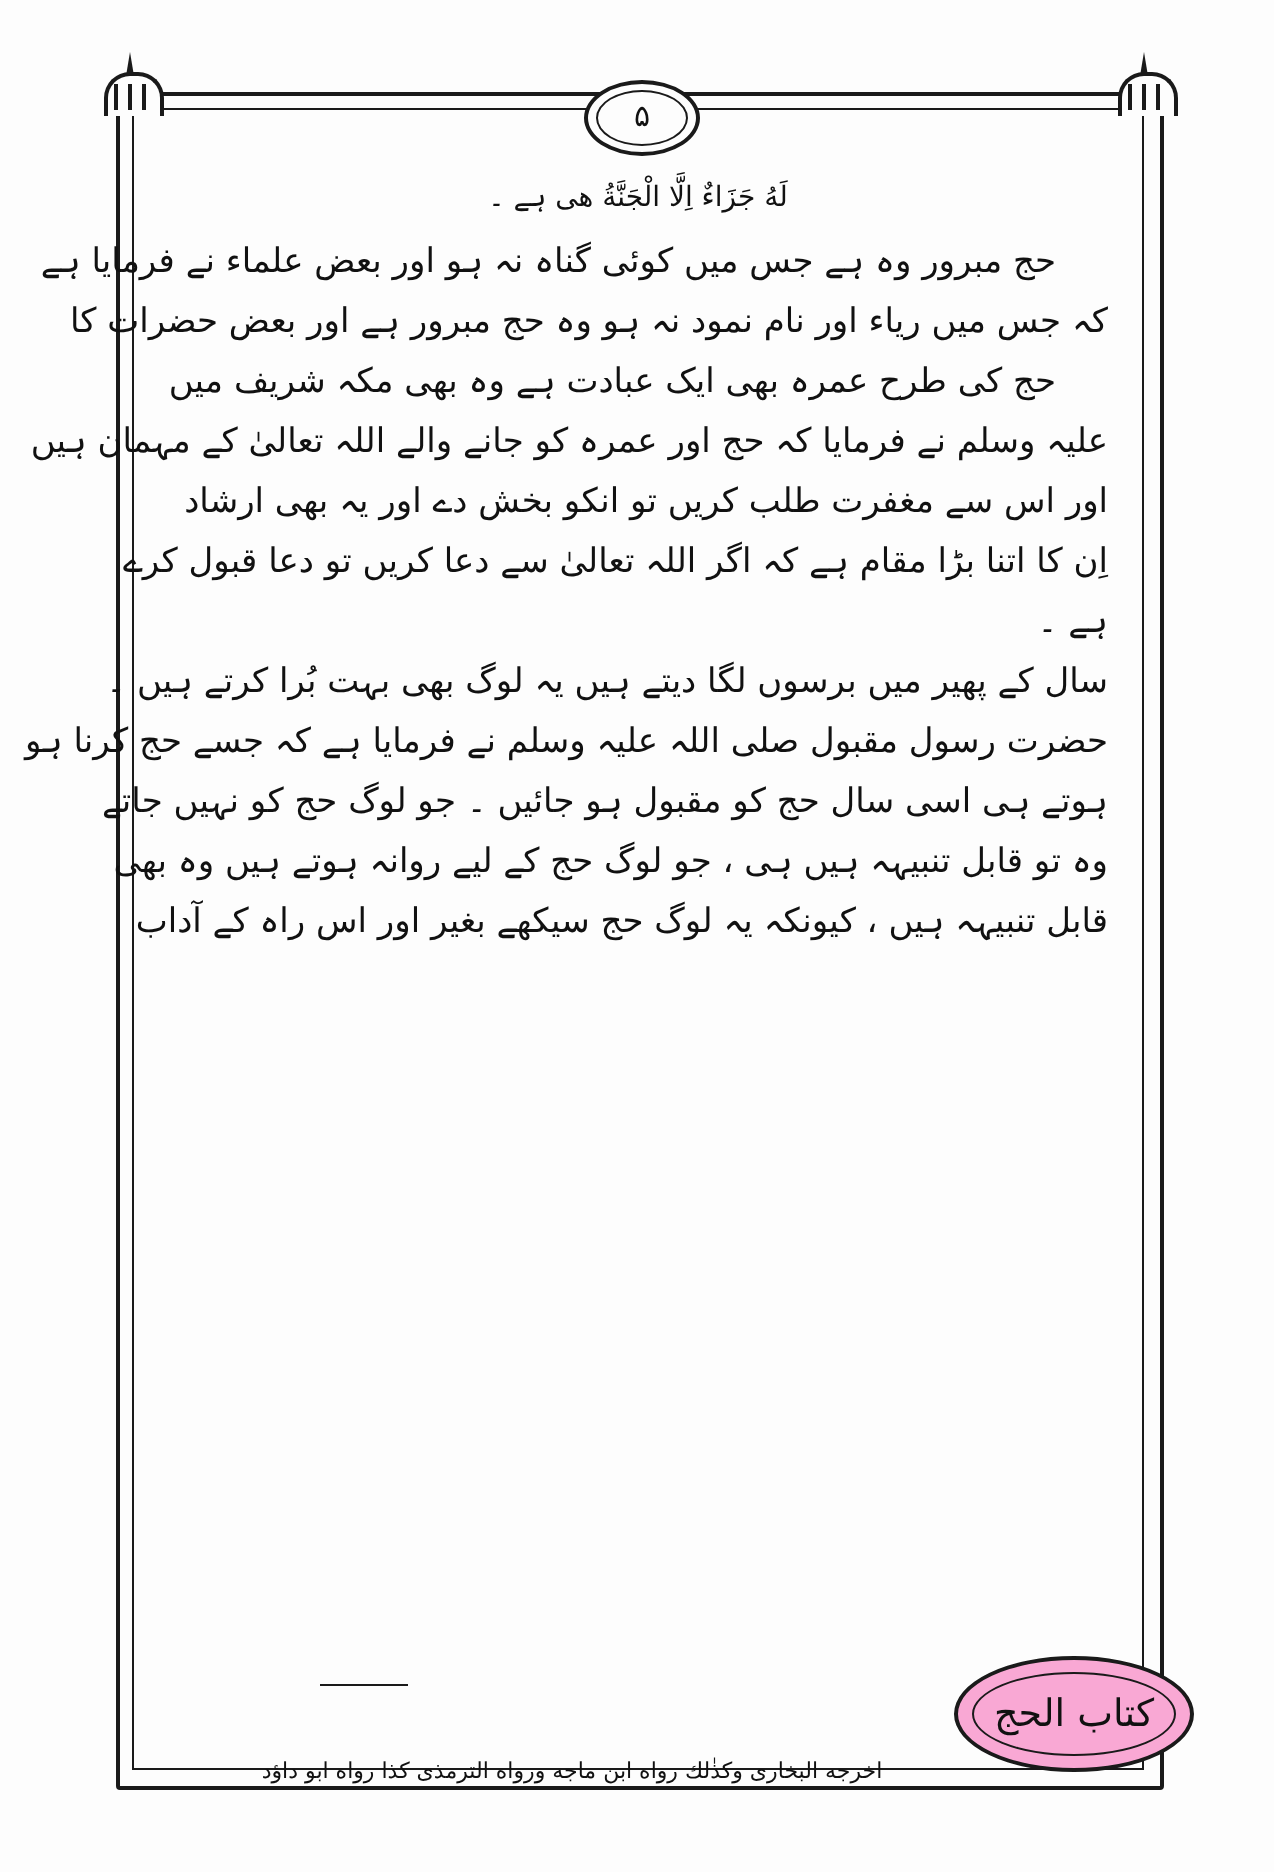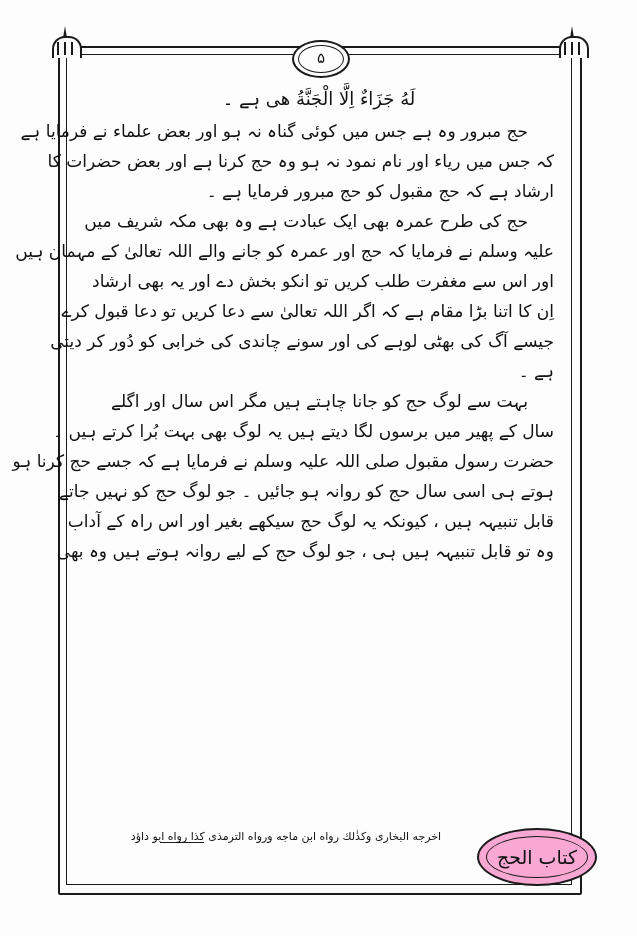--- a/index.html
+++ b/index.html
@@ -157,41 +157,41 @@
   .line {
     display: block;
     font-size: 17px;
     line-height: 30px;
     height: 30px;
     white-space: nowrap;
     overflow: visible;
     color: #111;
   }
   .line.head {
-    font-size: 18px;
+    font-size: 14px;
     text-align: center;
     margin-bottom: 2px;
   }
   .para-gap { height: 16px; }
   .line.indent-1 { padding-right: 26px; text-align: right; }
   .line.short { text-align: right; }
 
   
   .footnote-rule {
     position: absolute;
     left: 160px;
     top: 842px;
     width: 44px;
     height: 0;
     border-top: 1px solid #1a1a1a;
   }
   .footnote {
     position: absolute;
     left: 96px;
-    top: 829px;
+    top: 878px;
     width: 380px;
     direction: rtl;
     text-align: center;
     font-size: 11px;
     line-height: 16px;
     font-family: "DejaVu Sans", sans-serif;
     color: #111;
   }
 </style>
 </head>
@@ -222,40 +222,37 @@
   </div>
 
   <div class="medallion">
     <div class="medallion-inner">۵</div>
   </div>
 
   <div class="body-text">
     <span class="line head">لَهُ جَزَاءٌ اِلَّا الْجَنَّةُ   هی ہے ۔</span>
 
     <span class="line indent-1">حج مبرور وہ ہے جس میں کوئی گناہ نہ ہو اور بعض علماء نے فرمایا ہے</span>
-    <span class="line">کہ جس میں ریاء اور نام نمود نہ ہو وہ حج کرنا ہے اور بعض حضرات کا</span>
-    <span class="line">ارشاد ہے کہ حج مقبول کو حج مبرور فرمایا ہے ۔</span>
+    <span class="line">کہ جس میں ریاء اور نام نمود نہ ہو وہ حج مبرور ہے اور بعض حضرات کا</span>
 
     <span class="para-gap"></span>
 
     <span class="line indent-1">حج کی طرح عمرہ بھی ایک عبادت ہے وہ بھی مکہ شریف میں</span>
     <span class="line">علیہ وسلم نے فرمایا کہ حج اور عمرہ کو جانے والے اللہ تعالیٰ کے مہمان ہیں</span>
     <span class="line">اور اس سے مغفرت طلب کریں تو انکو بخش دے اور یہ بھی ارشاد</span>
     <span class="line">اِن کا اتنا بڑا مقام ہے کہ اگر اللہ تعالیٰ سے دعا کریں تو دعا قبول کرے</span>
-    <span class="line">جیسے آگ کی بھٹی لوہے کی اور سونے چاندی کی خرابی کو دُور کر دیتی</span>
     <span class="line short">ہے ۔</span>
 
     <span class="para-gap"></span>
 
-    <span class="line indent-1">بہت سے لوگ حج کو جانا چاہتے ہیں مگر اس سال اور اگلے</span>
     <span class="line">سال کے پھیر میں برسوں لگا دیتے ہیں یہ لوگ بھی بہت بُرا کرتے ہیں ۔</span>
     <span class="line">حضرت رسول مقبول صلی اللہ علیہ وسلم نے فرمایا ہے کہ جسے حج کرنا ہو</span>
-    <span class="line">ہوتے ہی اسی سال حج کو روانہ ہو جائیں ۔ جو لوگ حج کو نہیں جاتے</span>
+    <span class="line">ہوتے ہی اسی سال حج کو مقبول ہو جائیں ۔ جو لوگ حج کو نہیں جاتے</span>
+    <span class="line">وہ تو قابل تنبیہہ ہیں ہی ، جو لوگ حج کے لیے روانہ ہوتے ہیں وہ بھی</span>
     <span class="line">قابل تنبیہہ ہیں ، کیونکہ یہ لوگ حج سیکھے بغیر اور اس راہ کے آداب</span>
-    <span class="line">وہ تو قابل تنبیہہ ہیں ہی ، جو لوگ حج کے لیے روانہ ہوتے ہیں وہ بھی</span>
   </div>
 
   <div class="footnote-rule"></div>
   <div class="footnote">اخرجه البخاری وكذٰلك رواه ابن ماجه ورواه الترمذی كذا رواه ابو داؤد</div>
 
   <div class="cartouche">
     <div class="cartouche-inner">
       <span class="cartouche-text">كتاب الحج</span>
     </div>
   </div>

